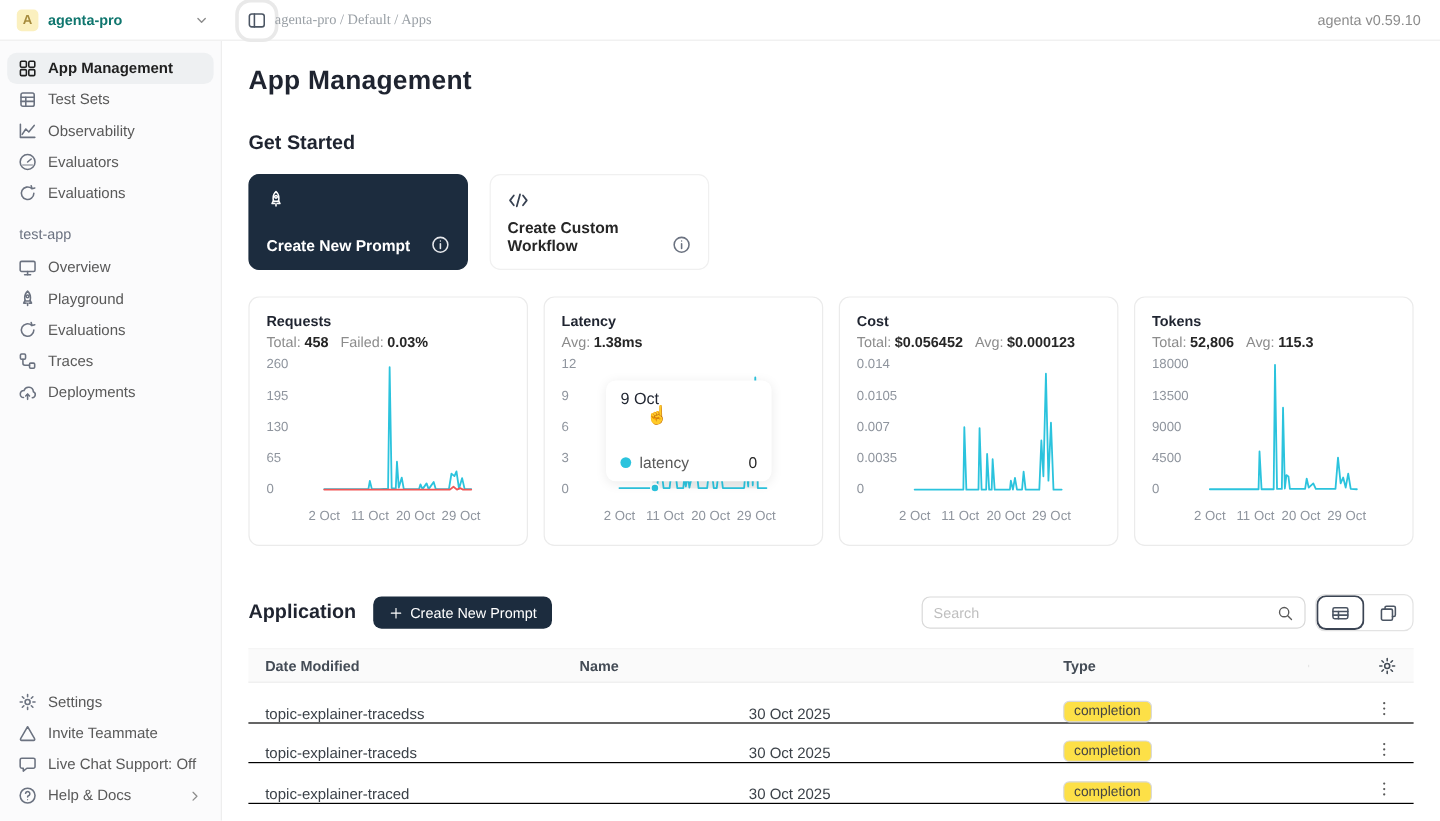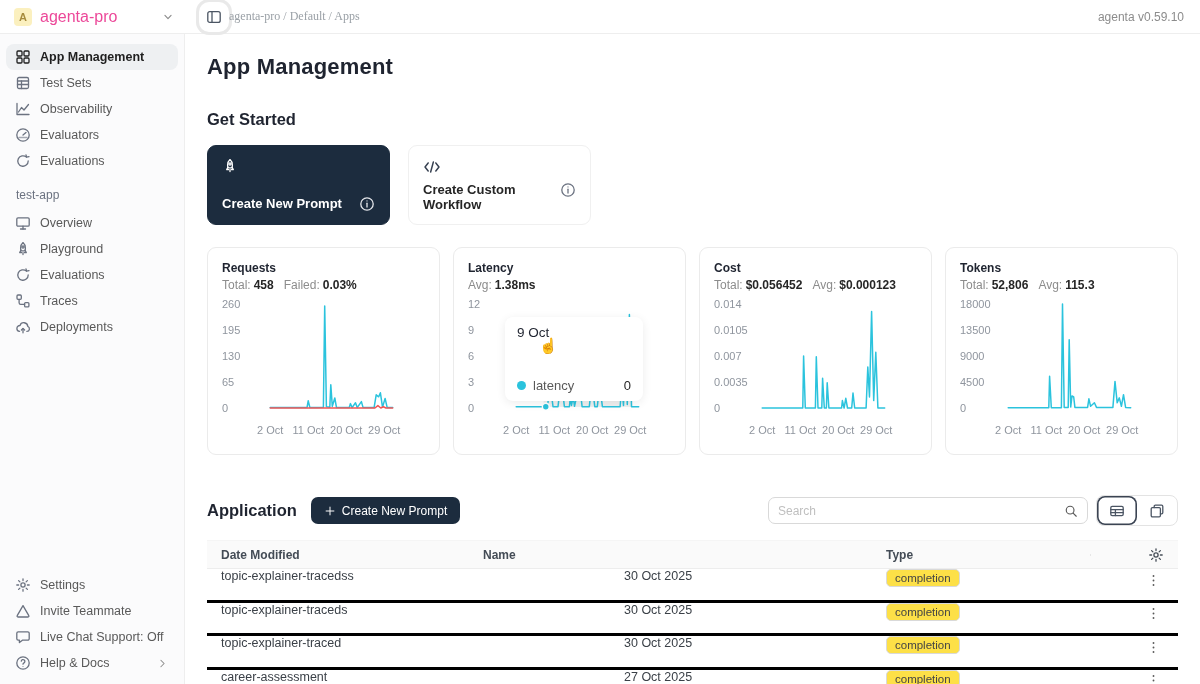--- a/index.html
+++ b/index.html
@@ -4,21 +4,21 @@
 <style>
   * { margin:0; padding:0; box-sizing:border-box; }
   html,body { width:1200px; height:684px; overflow:hidden; background:#fff;
     font-family:"Liberation Sans", sans-serif; color:#262626; }
   svg { display:block; }
 
   
   .topbar { height:34px; display:flex; align-items:center; border-bottom:1px solid #eeeeee; background:#fff; position:relative; }
   .topbar-left { width:185px; flex:0 0 185px; display:flex; align-items:center; padding:0 10px 0 14px; gap:8px; cursor:pointer; }
   .avatar { width:18px; height:18px; border-radius:4px; background:#fbf0bf; color:#a68b3d; font-size:11px; font-weight:bold; display:flex; align-items:center; justify-content:center; }
-  .ws-name { font-size:16px; font-weight:400; color:#ec4899; flex:1; }
+  .ws-name { font-size:12px; font-weight:700; color:#0f766e; flex:1; }
   .chev { color:#8c8c8c; }
   .collapse-btn { margin-left:14px; width:30px; height:30px; border-radius:10px; background:#fff; border:none;
     box-shadow:0 0 0 3px #e9e9e9; display:flex; align-items:center; justify-content:center; color:#4b5563; cursor:pointer; }
   .breadcrumb { font-size:12px; color:#9aa0a6;font-family:Liberation Serif, serif; }
   .version { position:absolute; right:16px; font-size:12px; color:#8c8c8c; }
 
   
   .layout { display:flex; height:650px; }
   .sidebar { width:185px; flex:0 0 185px; background:#fbfbfc; border-right:1px solid #eeeeee; display:flex; flex-direction:column; padding:10px 6px 8px; }
   .nav-item { display:flex; align-items:center; gap:9px; height:26px; padding:0 9px; border-radius:8px; font-size:12.5px; color:#595959; cursor:pointer; margin-bottom:0px; }
@@ -34,21 +34,21 @@
   h1.page-title { font-size:22px; font-weight:700; color:#1f2430; letter-spacing:.2px; }
   h2.section-h { font-size:16.5px; font-weight:700; color:#1f2430; margin-top:30px; }
 
   
   .gs-row { display:flex; gap:18px; margin-top:16px; }
   .gs-card { width:183px; height:80px; border-radius:9px; background:#fff; border:1px solid #f0f0f0;
     padding:12px 14px; display:flex; flex-direction:column; justify-content:space-between; cursor:pointer; }
   .gs-card.dark { background:#1c2c3e; border-color:#1c2c3e; color:#fff; }
   .gs-card .gs-top { color:#374151; }
   .gs-card.dark .gs-top { color:#fff; }
-  .gs-card .gs-bottom { display:flex; align-items:flex-start; justify-content:space-between; }
+  .gs-card .gs-bottom { display:flex; align-items:flex-end; justify-content:space-between; }
   .gs-card .gs-label { font-size:13px; font-weight:600; color:#262626; }
   .gs-card.dark .gs-label { color:#fff; }
   .gs-card .info { color:#6b7280; display:flex; }
   .gs-card.dark .info { color:#e5e7eb; }
 
   
   .charts-row { display:flex; gap:13px; margin-top:22px; position:relative; }
   .chart-card { flex:1; height:208px; border:1px solid #ebebeb; border-radius:9px; background:#fff; padding:13px 14px 8px; }
   .chart-title { font-size:12px; font-weight:700; color:#1f2430; }
   .chart-stats { font-size:12px; color:#8c8c8c; margin-top:3px; display:flex; gap:10px; }
@@ -79,21 +79,21 @@
   .search-wrap .ic { color:#595959; display:flex; }
   .seg { margin-left:8px; display:flex; border:1px solid #e3e3e3; border-radius:8px; background:#fff; }
   .seg button { width:40px; height:29px; background:transparent; border:none; display:flex; align-items:center; justify-content:center; color:#4b5563; cursor:pointer; border-radius:8px; }
   .seg button.active { box-shadow:inset 0 0 0 1.6px #3b4453; }
 
   
   .table { margin-top:14px; }
   .t-head { display:flex; background:#fafafa; height:29px; align-items:center; border-bottom:1px solid #ededed; border-top:1px solid #f5f5f5; }
   .t-head .cell { font-size:12px; color:#444c56; font-weight:600; padding:0 14px; position:relative; }
   .t-head .cell + .cell::before { content:""; position:absolute; left:0; top:7px; bottom:7px; width:1px; background:#e6e6e6; }
-  .t-row { display:flex; align-items:flex-start; height:33.5px; border-bottom:3px solid #000000; cursor:pointer; }
+  .t-row { display:flex; align-items:flex-end; height:33.5px; border-bottom:1px solid #000000; cursor:pointer; }
   .t-row .cell { font-size:12.5px; color:#3b4148; padding:0 14px; }
   .c-name { width:403px; flex:0 0 403px; }
   .c-date { width:262px; flex:0 0 262px; }
   .c-type { width:218px; flex:0 0 218px; }
   .c-act  { flex:1; display:flex; justify-content:flex-end; align-items:center; }
   .badge { display:inline-block; border:1px solid #d9d9d9; border-radius:5px; font-size:11.5px; color:#444; padding:2px 8px; background:#fde047; }
   .kebab { color:#595959; width:22px; height:22px; display:flex; align-items:center; justify-content:center; border-radius:4px; cursor:pointer; }
   .gear-h { color:#444c56; display:flex; cursor:pointer; }
 </style>
 </head>

